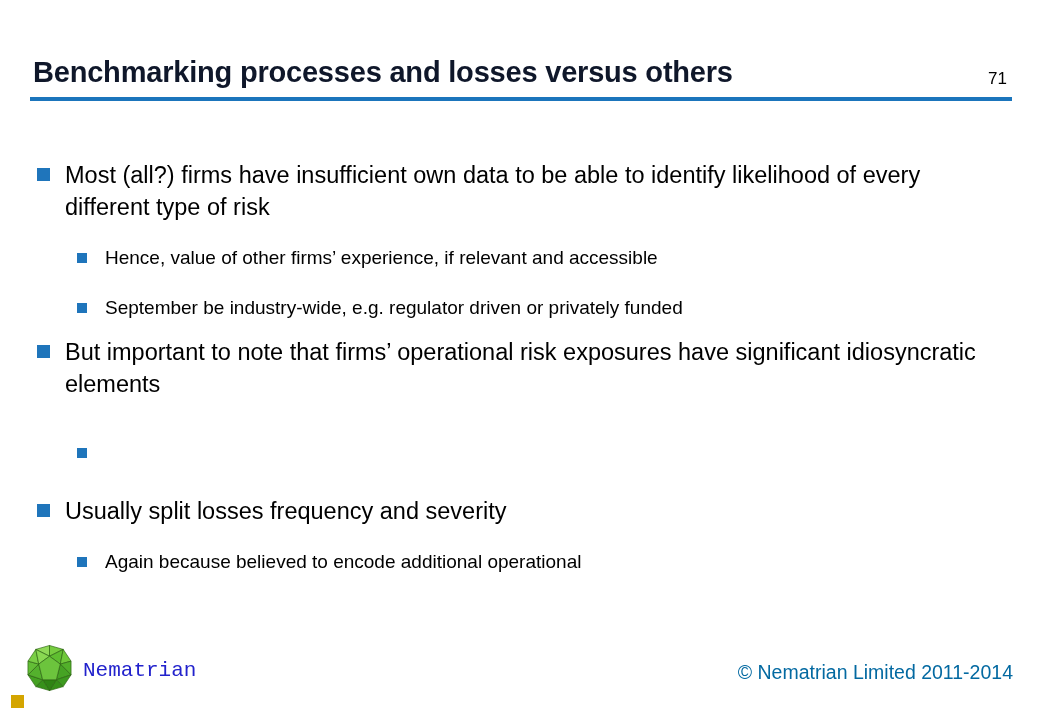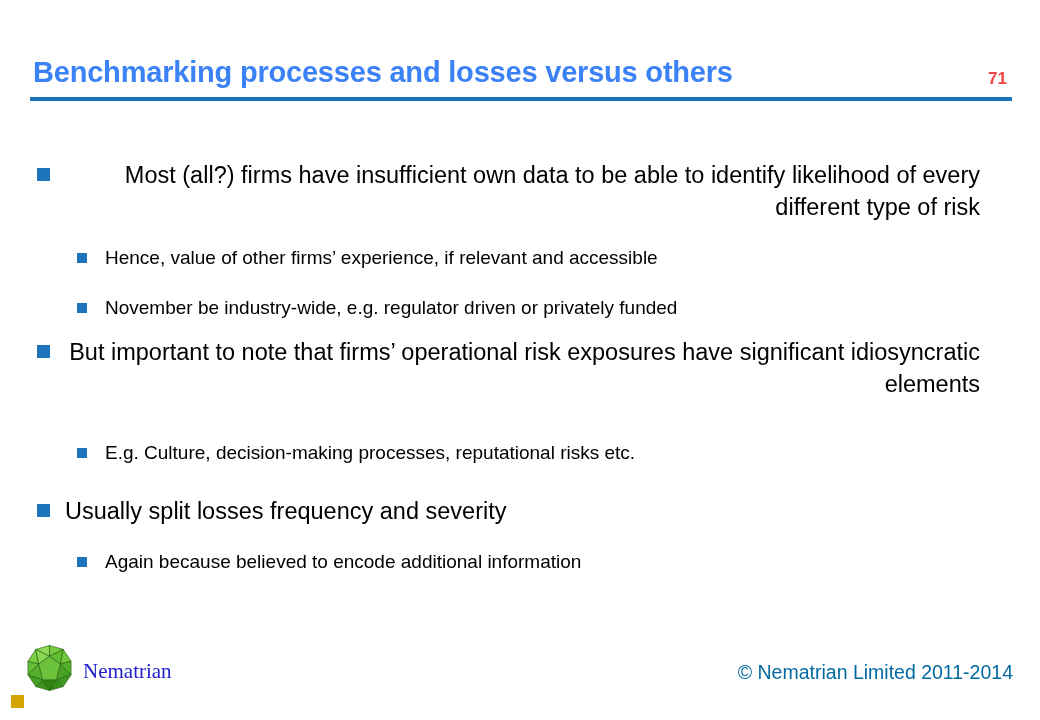--- a/index.html
+++ b/index.html
@@ -2,42 +2,42 @@
 <html><head>
 <meta charset="utf-8">
 <style>
   html,body{margin:0;padding:0;background:#ffffff;}
   body{width:1040px;height:720px;position:relative;overflow:hidden;
        font-family:"Liberation Sans",sans-serif;color:#000;}
   .slide{position:absolute;inset:0;background:#fff;}
 
   
   .title{position:absolute;left:33px;top:56px;font-size:29px;font-weight:bold;
-         letter-spacing:-0.2px;color:#3b82f6;white-space:nowrap;}
-  .page-number{position:absolute;right:33px;top:69px;font-size:17px;font-weight:bold;
-         color:#ef4444;}
+         letter-spacing:-0.2px;color:#0f172a;white-space:nowrap;}
+  .page-number{position:absolute;right:33px;top:69px;font-size:17px;font-weight:normal;
+         color:#000000;}
   .title-rule{position:absolute;left:30px;top:97px;width:982px;height:4px;
          background:#1B75BC;}
 
   
   .row{position:absolute;left:33px;width:985px;display:flex;align-items:flex-start;}
   .row .marker{flex:0 0 auto;background:#1F75BB;}
   .row.l1 .marker{width:13px;height:13px;margin:9px 15px 0 4px;}
   .row.l2{padding-left:44px;}
   .row.l2 .marker{width:10px;height:10px;margin:7px 18px 0 0;}
-  .row.l1 .text{font-size:23.5px;line-height:32px;max-width:915px;text-align:right;}
+  .row.l1 .text{font-size:23.5px;line-height:32px;max-width:915px;}
   .row.l2 .text{font-size:19px;line-height:24px;max-width:880px;}
 
   .r1{top:159px}.r2{top:246px}.r3{top:296px}.r4{top:336px}
   .r5{top:441px}.r6{top:495px}.r7{top:550px}
 
   
   .logo{position:absolute;left:26px;top:643px;width:47px;height:50px;}
   .brand{position:absolute;left:83px;top:659px;font-size:21px;color:#2222CC;
-         font-family:Liberation Serif, serif;}
+         font-family:Liberation Mono, monospace;}
   .copyright{position:absolute;right:27px;top:661px;font-size:19.5px;color:#0369a1;}
   .gold-square{position:absolute;left:11px;top:695px;width:13px;height:13px;
          background:#D4A500;}
 </style>
 </head>
 <body>
 
 <div class="slide">
 
   <div class="title">Benchmarking processes and losses versus others</div>
@@ -49,41 +49,40 @@
     <span class="text">Most (all?) firms have insufficient own data to be able to identify likelihood of every different type of risk</span>
   </div>
 
   <div class="row l2 r2">
     <span class="marker"></span>
     <span class="text">Hence, value of other firms’ experience, if relevant and accessible</span>
   </div>
 
   <div class="row l2 r3">
     <span class="marker"></span>
-    <span class="text">November be industry-wide, e.g. regulator driven or privately funded</span>
+    <span class="text">September be industry-wide, e.g. regulator driven or privately funded</span>
   </div>
 
   <div class="row l1 r4">
     <span class="marker"></span>
     <span class="text">But important to note that firms’ operational risk exposures have significant idiosyncratic elements</span>
   </div>
 
   <div class="row l2 r5">
     <span class="marker"></span>
-    <span class="text">E.g. Culture, decision-making processes, reputational risks etc.</span>
   </div>
 
   <div class="row l1 r6">
     <span class="marker"></span>
     <span class="text">Usually split losses frequency and severity</span>
   </div>
 
   <div class="row l2 r7">
     <span class="marker"></span>
-    <span class="text">Again because believed to encode additional information</span>
+    <span class="text">Again because believed to encode additional operational</span>
   </div>
 
   <div class="logo">
     <svg viewBox="0 0 48 50" width="47" height="50" stroke="#2B6410" stroke-width="0.7" stroke-linejoin="round">
       <polygon points="10,6 24,2 24,13" fill="#8FD957"></polygon>
       <polygon points="24,2 38,6 24,13" fill="#76CC3F"></polygon>
       <polygon points="38,6 24,13 35,21" fill="#5FBE30"></polygon>
       <polygon points="38,6 46,18 35,21" fill="#6FC83A"></polygon>
       <polygon points="46,18 46,32 35,21" fill="#52B02A"></polygon>
       <polygon points="46,32 35,21 31,37" fill="#46A324"></polygon>

